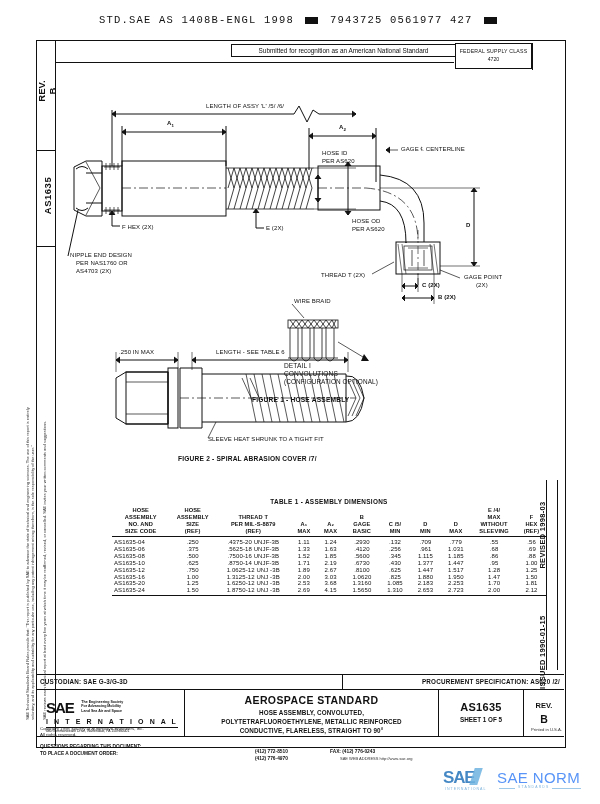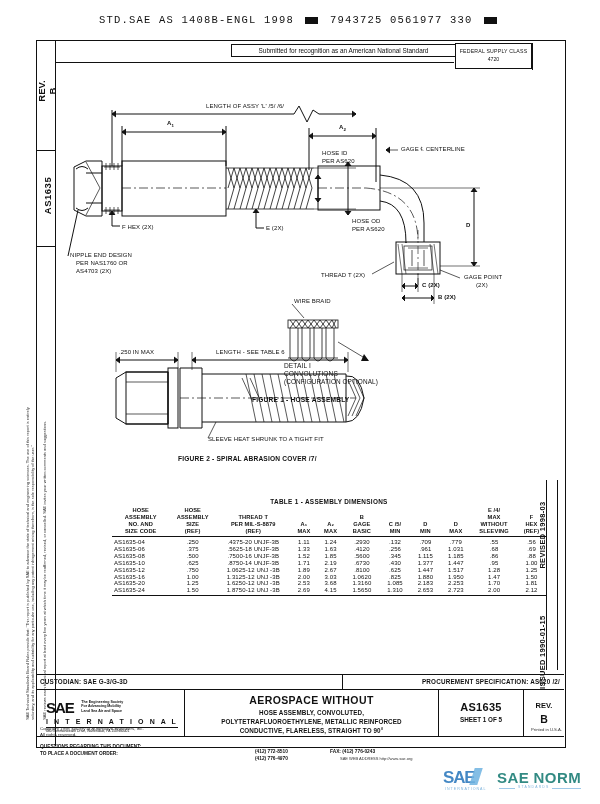--- a/index.html
+++ b/index.html
@@ -116,34 +116,34 @@
   .foot .q{margin-top:6px;font-size:4.8px;font-weight:bold;line-height:6.6px;}
   .footRight{position:absolute;left:255px;top:749px;font-size:4.8px;font-weight:bold;line-height:6.6px;}
   .footFax{position:absolute;left:330px;top:749px;font-size:4.8px;font-weight:bold;line-height:6.6px;}
   .footFaxSub{position:absolute;left:340px;top:756px;font-size:4.0px;color:#333;}
   .printed{position:absolute;right:38px;top:727px;font-size:4.2px;color:#333;}
 
   
   .wm{position:absolute;left:443px;top:766px;width:140px;height:32px;}
   .wmSAE{position:absolute;left:0;top:2px;font-size:17px;font-weight:bold;color:#1d6fb8;letter-spacing:-1.2px;opacity:.82;}
   .wmSlash{position:absolute;left:29px;top:2px;width:8px;height:17px;background:#6fb3e0;transform:skewX(-18deg);opacity:.85;}
-  .wmNorm{position:absolute;left:54px;top:3px;font-size:15px;font-weight:bold;color:#0f766e;letter-spacing:.4px;opacity:.85;}
+  .wmNorm{position:absolute;left:54px;top:3px;font-size:15px;font-weight:normal;color:#3b82f6;letter-spacing:.4px;opacity:.85;}
   .wmIntl{position:absolute;left:2px;top:21px;font-size:3.6px;color:#7fb4dc;letter-spacing:1px;}
   .wmRule{position:absolute;left:56px;top:22px;width:82px;border-top:1px solid #9ec9e8;}
   .wmSub{position:absolute;left:72px;top:19px;font-size:3.4px;color:#7fb4dc;letter-spacing:1.2px;background:#fff;padding:0 3px;}
 </style>
 </head>
 <body>
 
 <div class="page">
 
   <div class="scanline">
     <span>STD.SAE AS 1408B-ENGL 1998</span>
     <span class="bar"></span>
-    <span>7943725 0561977 330</span>
+    <span>7943725 0561977 427</span>
     <span class="bar"></span>
   </div>
 
   <div class="frame"></div>
   <div class="innerframe"></div>
 
   <div class="revcol">
     <div class="vtxt">
       <span>REV.</span><br>
       <span>B</span>
@@ -561,21 +561,21 @@
       <div class="cellLogo">
         <div class="saeLogo">
           <span class="saeBig">SAE</span>
           <span class="saeTag">The Engineering Society<br>For Advancing Mobility<br>Land Sea Air and Space</span>
           <div class="saeIntl">I N T E R N A T I O N A L</div>
           <div class="saeAddr">400 Commonwealth Drive, Warrendale, PA 15096-0001</div>
         </div>
       </div>
 
       <div class="cellMain">
-        <div class="asTitle">AEROSPACE WITHOUT</div>
+        <div class="asTitle">AEROSPACE STANDARD</div>
         <div class="asSub">
           <span>HOSE ASSEMBLY, CONVOLUTED,</span><br>
           <span>POLYTETRAFLUOROETHYLENE, METALLIC REINFORCED</span><br>
           <span>CONDUCTIVE, FLARELESS, STRAIGHT TO 90°</span>
         </div>
       </div>
 
       <div class="cellNo">
         <div class="docNo">AS1635</div>
         <div class="docSheet">SHEET 1 OF 5</div>

